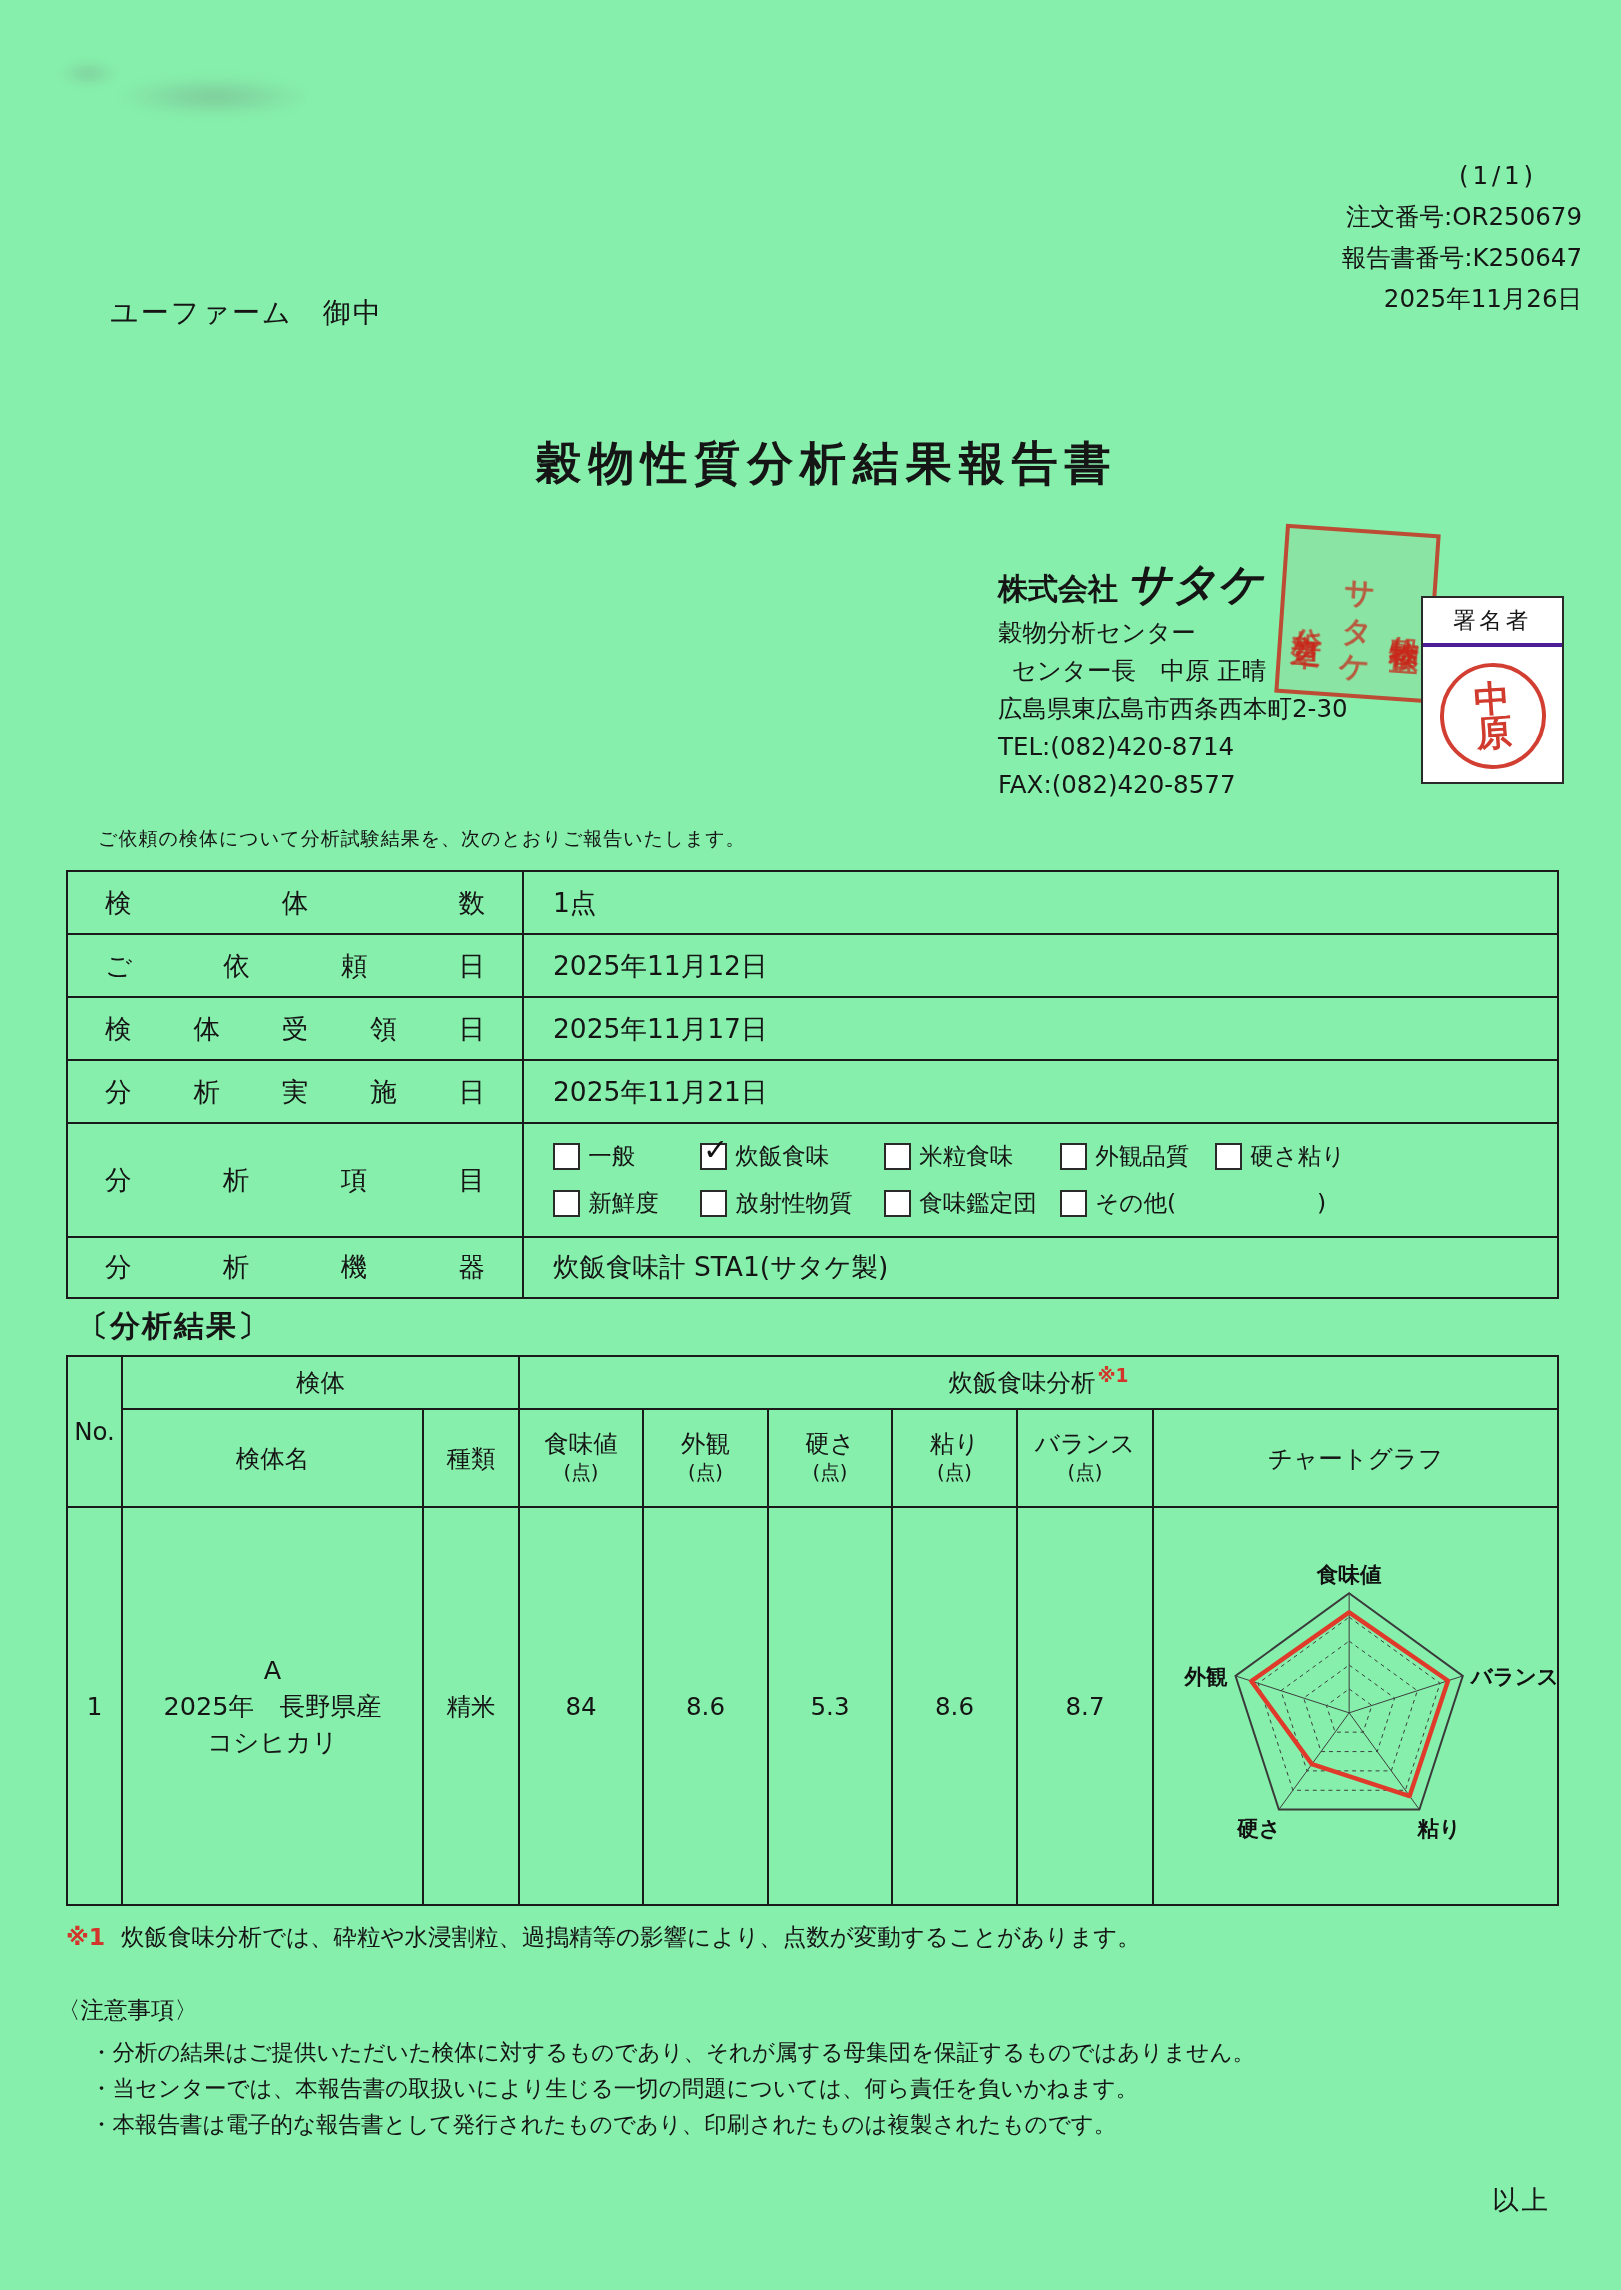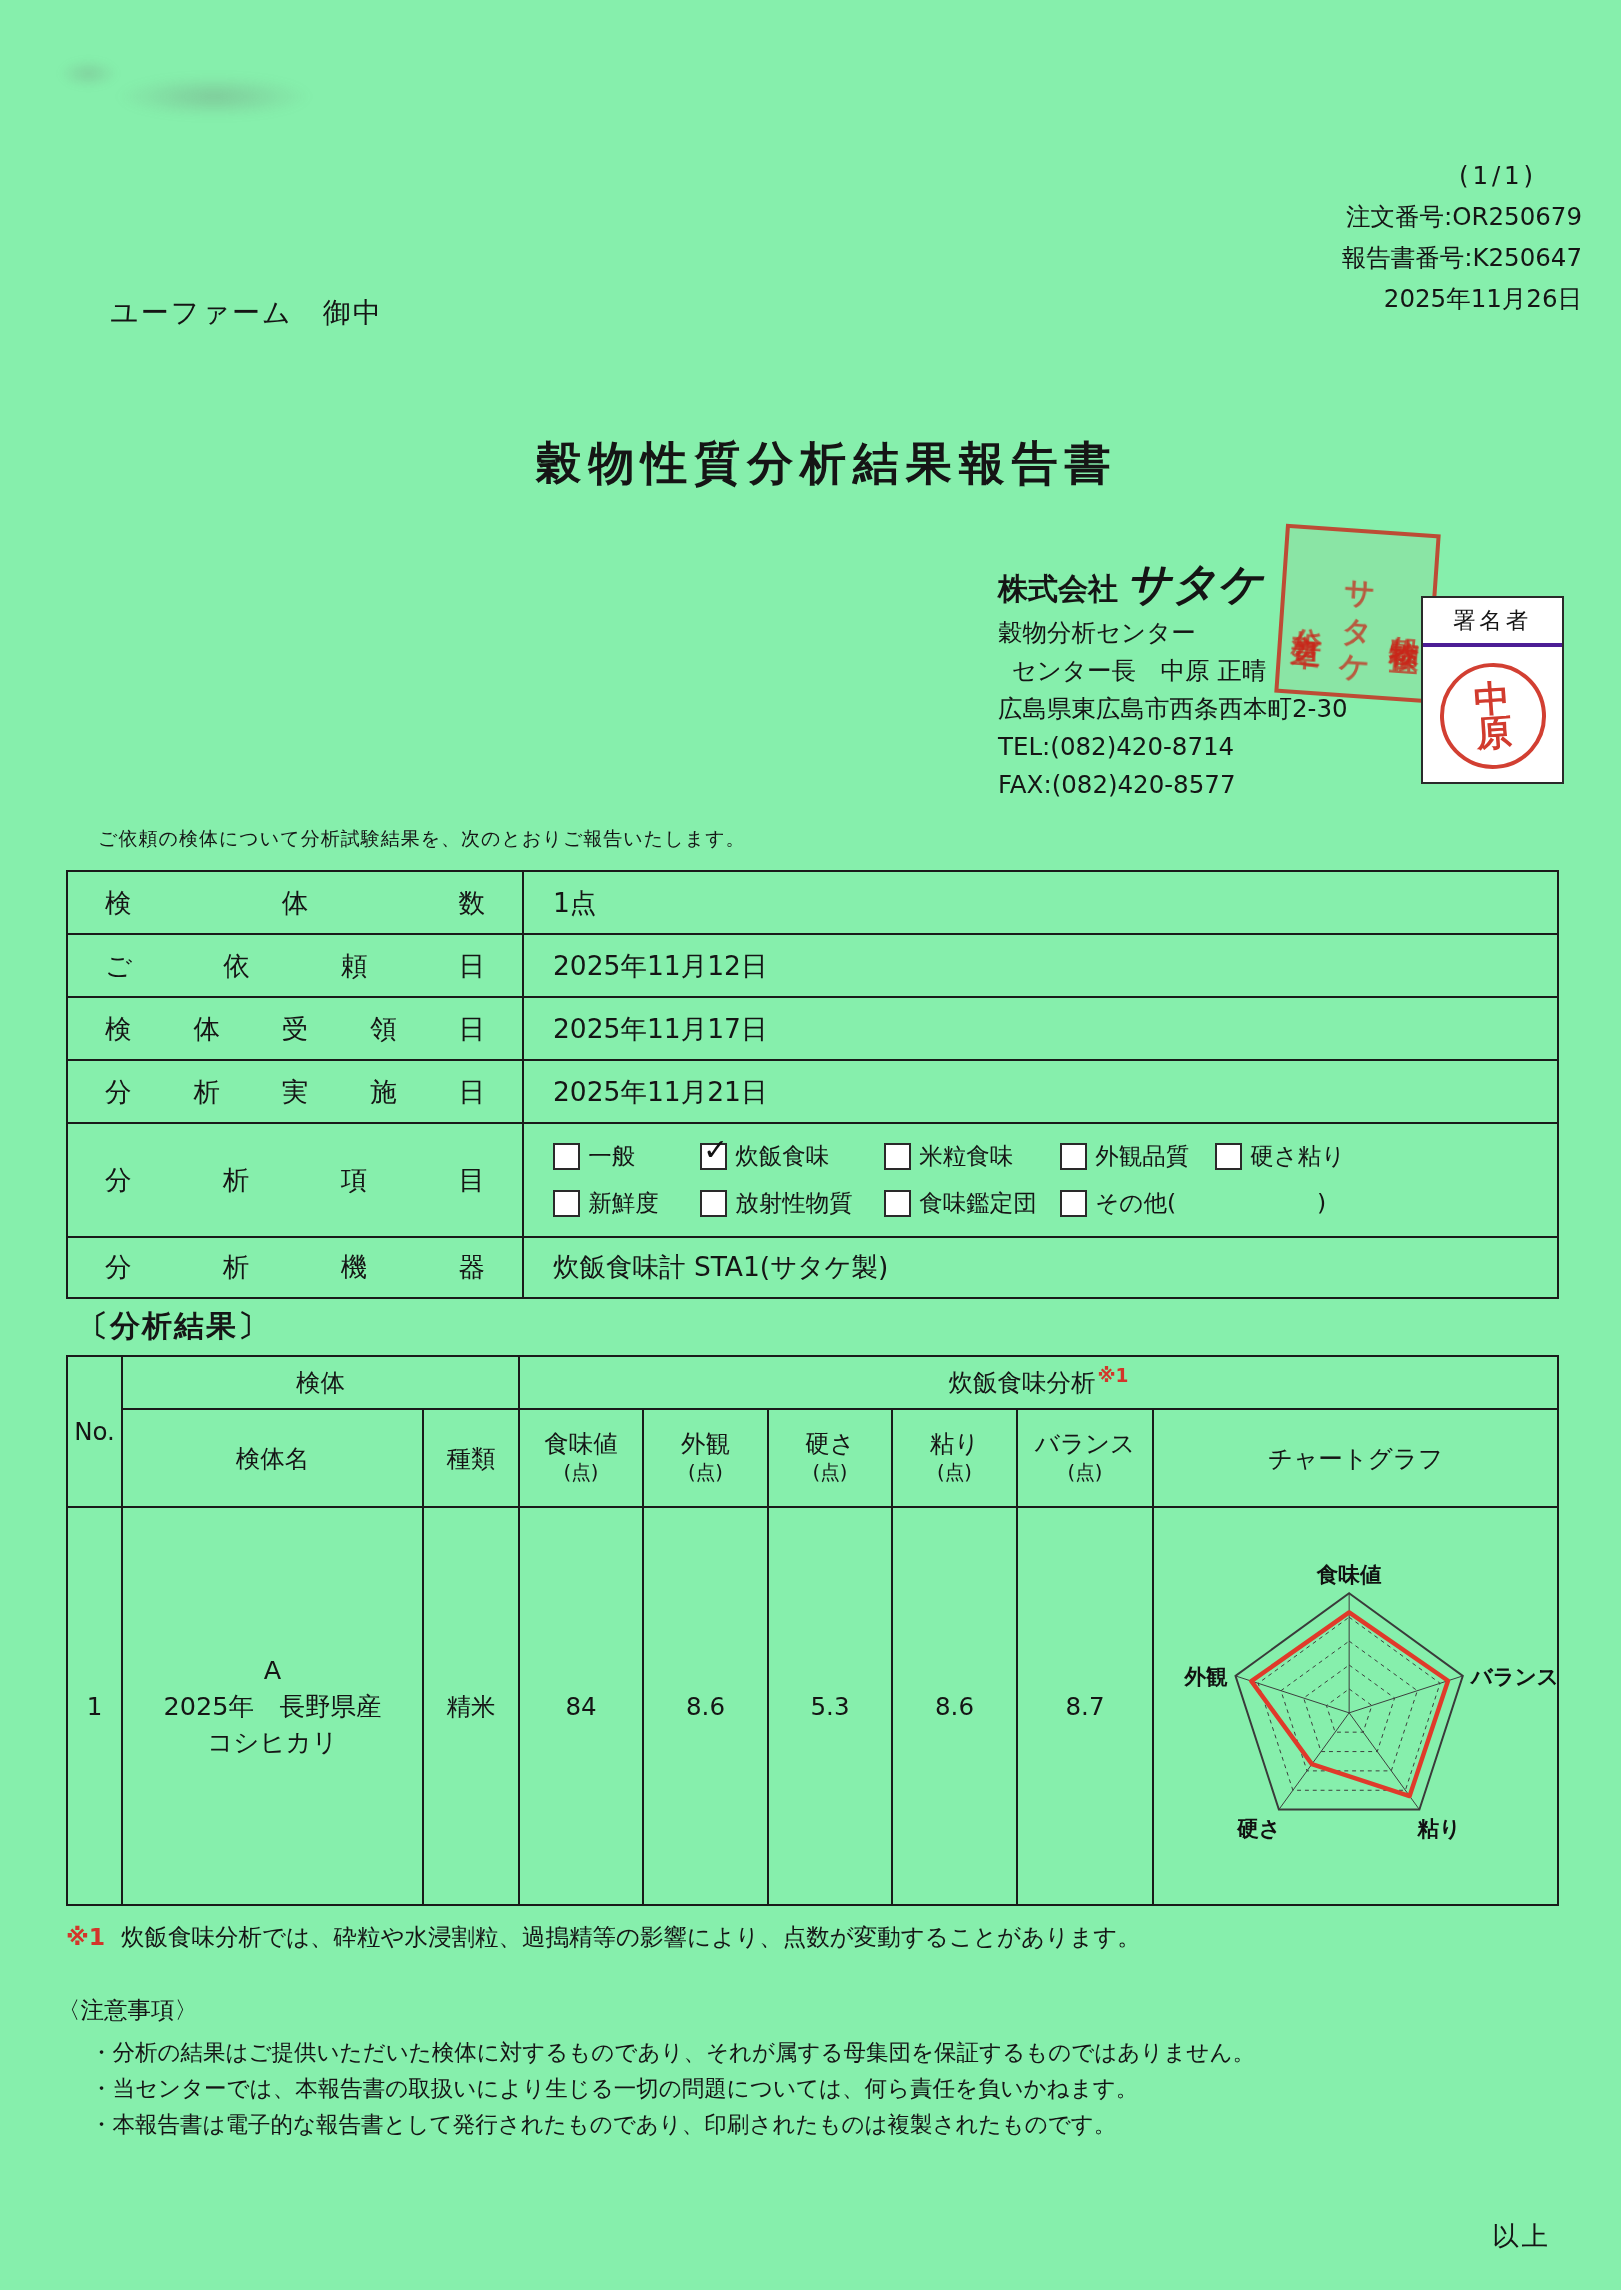--- a/index.html
+++ b/index.html
@@ -84,21 +84,21 @@
   #radar-svg{display:block;margin:0 auto;overflow:visible;}
   .radar-label{font-size:22px;font-weight:bold;fill:#111;}
 
   .footnote{position:absolute;left:66px;top:1921px;font-size:23.5px;}
   .footnote .mark{font-weight:bold;margin-right:15.7px;}
 
   .notes{position:absolute;left:57px;top:1994px;font-size:22.5px;}
   .notes-title{font-size:23.5px;margin-bottom:7.8px;}
   .note-item{padding-left:33px;line-height:36px;}
 
-  .closing{position:absolute;right:102px;top:2182px;font-size:26.5px;letter-spacing:2.9px;margin-top:36px;}
+  .closing{position:absolute;right:102px;top:2182px;font-size:26.5px;letter-spacing:2.9px;}
 </style>
 </head>
 <body>
 
 <div class="page">
   <div class="smudge"></div>
   <div class="smudge2"></div>
 
   <div class="top-right">
     <div class="pageno">(1/1)</div>

